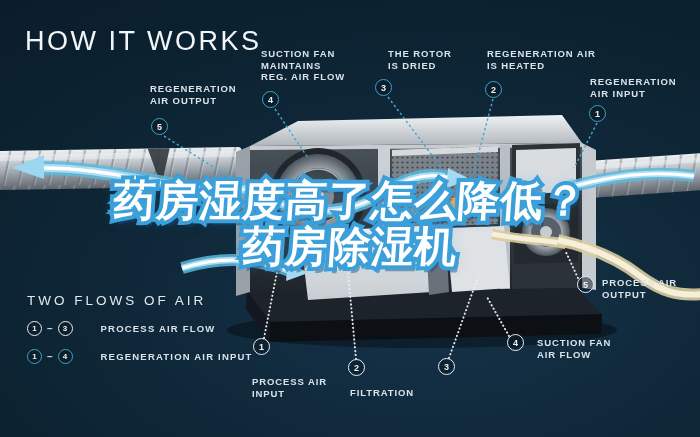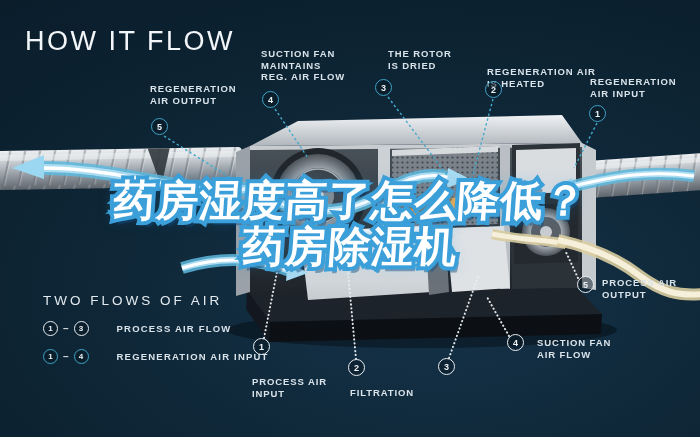--- a/index.html
+++ b/index.html
@@ -10,21 +10,21 @@
   .label{position:absolute;z-index:3;font:700 9.5px/11.5px "Liberation Sans",sans-serif;
     letter-spacing:.9px;color:#d9e3ea;text-transform:uppercase;white-space:nowrap;}
   .badge{position:absolute;z-index:3;width:17px;height:17px;border-radius:50%;box-sizing:border-box;
     display:flex;align-items:center;justify-content:center;
     font:700 9px "Liberation Sans",sans-serif;color:#eef3f6;background:rgba(8,24,36,.5);}
   .badge.regen{border:1.7px solid #3fa3c8;}
   .badge.process{border:1.7px solid #e9eff3;}
   .title{position:absolute;left:25px;top:26px;z-index:3;font-size:27px;letter-spacing:2.5px;color:#f3f6f8;white-space:nowrap;}
   .title .b{font-weight:400;}
   .title .l{font-weight:300;}
-  .legend{position:absolute;left:43px;top:293px;z-index:3;}
+  .legend{position:absolute;left:27px;top:293px;z-index:3;}
   .legend-title{font-size:13.5px;font-weight:400;letter-spacing:3px;color:#e3eaef;margin-bottom:13px;white-space:nowrap;}
   .lrow{display:flex;align-items:center;height:15px;margin-bottom:13px;}
   .lbadge{width:15px;height:15px;border-radius:50%;box-sizing:border-box;flex:0 0 auto;
     display:inline-flex;align-items:center;justify-content:center;
     font:700 8px "Liberation Sans",sans-serif;color:#eef3f6;background:rgba(8,24,36,.5);}
   .lbadge.process{border:1.5px solid #e9eff3;}
   .lbadge.regen{border:1.5px solid #3fa3c8;}
   .ldash{margin:0 5px;color:#cfd8de;font:700 10px "Liberation Sans",sans-serif;}
   .llabel{margin-left:28px;font:700 9.5px "Liberation Sans",sans-serif;letter-spacing:1.2px;color:#d9e3ea;white-space:nowrap;}
   .cn{position:absolute;left:0;width:700px;z-index:4;text-align:center;line-height:1;
@@ -191,21 +191,21 @@
       <path d="M264,338 L277,272"></path>
       <path d="M356,359 L348,272"></path>
       <path d="M449,358 L479,274"></path>
       <path d="M509,336 L487,297"></path>
       <path d="M578,278 L565,250"></path>
     </g>
   </svg>
 
   <div class="title">
     <span class="b">HOW</span>
-    <span class="l">IT FLOW</span>
+    <span class="l">IT WORKS</span>
   </div>
 
   <div class="label" style="left:150px;top:83px">
     <div>REGENERATION</div>
     <div>AIR OUTPUT</div>
   </div>
   <div class="badge regen" style="left:151px;top:118px">5</div>
 
   <div class="label" style="left:261px;top:48px">
     <div>SUCTION FAN</div>
@@ -213,21 +213,21 @@
     <div>REG. AIR FLOW</div>
   </div>
   <div class="badge regen" style="left:262px;top:91px">4</div>
 
   <div class="label" style="left:388px;top:48px">
     <div>THE ROTOR</div>
     <div>IS DRIED</div>
   </div>
   <div class="badge regen" style="left:375px;top:79px">3</div>
 
-  <div class="label" style="left:487px;top:66px">
+  <div class="label" style="left:487px;top:48px">
     <div>REGENERATION AIR</div>
     <div>IS HEATED</div>
   </div>
   <div class="badge regen" style="left:485px;top:81px">2</div>
 
   <div class="label" style="left:590px;top:76px">
     <div>REGENERATION</div>
     <div>AIR INPUT</div>
   </div>
   <div class="badge regen" style="left:589px;top:105px">1</div>

